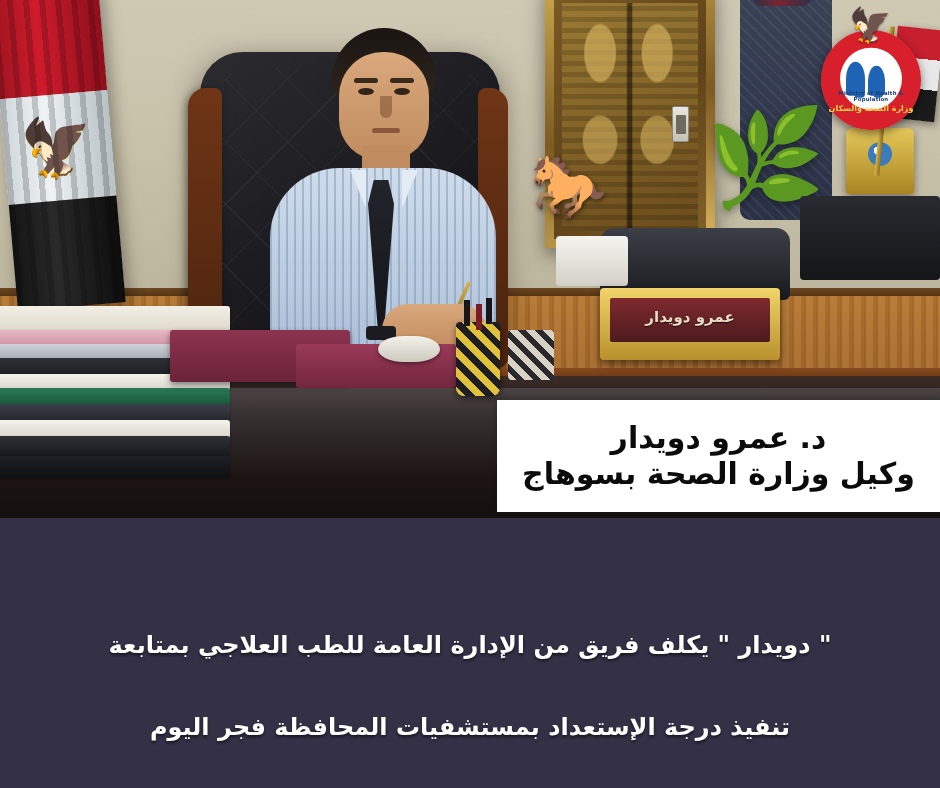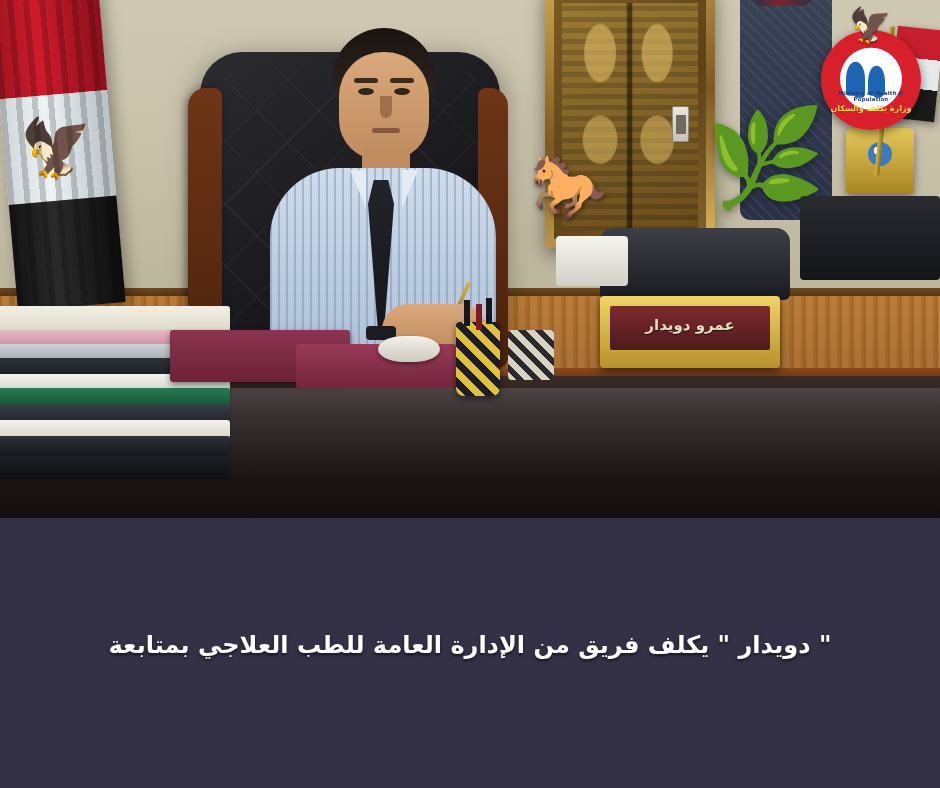--- a/index.html
+++ b/index.html
@@ -249,21 +249,21 @@
   .pen-cup::before{
     content:""; position:absolute; left:8px; top:-22px; width:6px; height:26px;
     background:#17171b; box-shadow:12px 4px 0 #7a1d22, 22px -2px 0 #17171b;
   }
   .cup2 {
     position:absolute; left:508px; top:330px; width:46px; height:50px;
     background:repeating-linear-gradient(45deg,#d7d2c4 0 6px,#2a2a2e 6px 12px);
     border-radius:4px;
   }
   .gold-nameplate {
-    position:absolute; left:600px; top:296px; width:180px; height:72px;
+    position:absolute; left:600px; top:288px; width:180px; height:72px;
     background:linear-gradient(180deg,#f0d46a,#b8912c);
     border-radius:4px;
     box-shadow:0 4px 10px rgba(0,0,0,.5);
   }
   .gold-nameplate::before{
     content:""; position:absolute; left:10px; top:10px; right:10px; bottom:18px;
     background:linear-gradient(180deg,#7e2a2f,#4d1a1e);
     border-radius:2px;
   }
   .nameplate-script {
@@ -488,24 +488,29 @@
       <div class="moh-disc">
         <div class="moh-inner">
           <div class="moh-family">
             <span class="fig fig-a"></span>
             <span class="fig fig-b"></span>
             <span class="fig fig-c"></span>
             <span class="fig fig-d"></span>
           </div>
         </div>
         <div class="moh-ring-en">Ministry of Health &amp; Population</div>
-        <div class="moh-ring-ar">وزارة يكلف والسكان</div>
+        <div class="moh-ring-ar">وزارة الصحة والسكان</div>
       </div>
     </div>
 
+    <div class="name-banner">
+      <div class="line1">د. عمرو دويدار</div>
+      <div class="line2">وكيل وزارة الصحة بسوهاج</div>
+    </div>
 
   </div>
 
   <div class="caption">
     <div class="cap-line cap-l1">" دويدار  " يكلف فريق من الإدارة العامة للطب العلاجي بمتابعة</div>
+    <div class="cap-line cap-l2">تنفيذ درجة الإستعداد بمستشفيات المحافظة فجر اليوم</div>
   </div>
 
 </div>
 
 </body></html>

